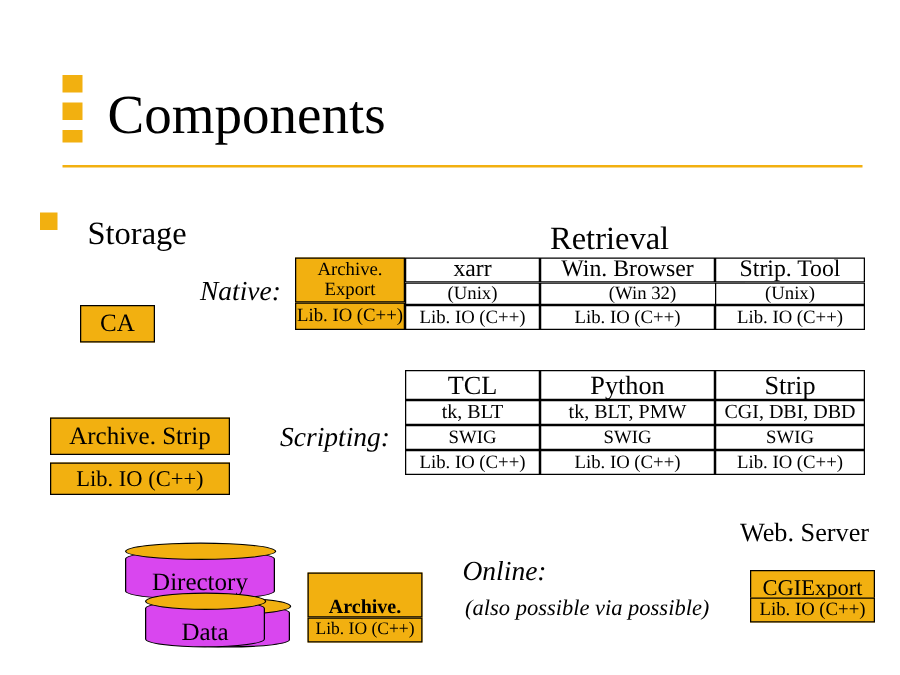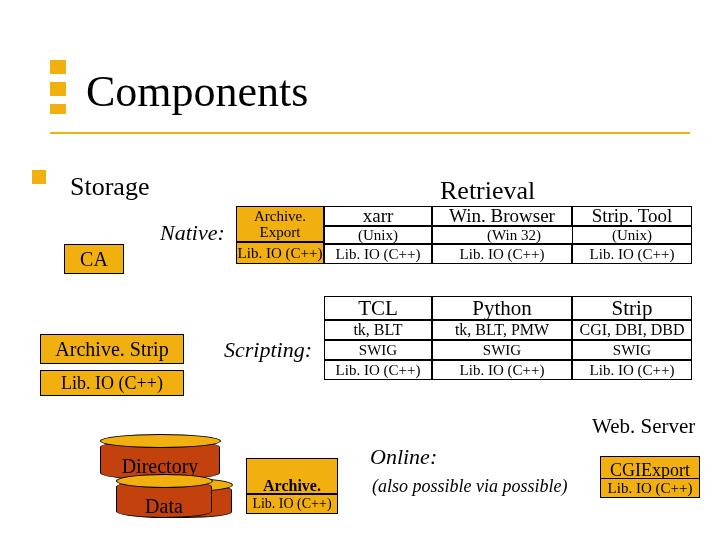--- a/index.html
+++ b/index.html
@@ -115,21 +115,21 @@
   .st2c { left: 432px; top: 340px; width: 140px; height: 20px; font-size:15px;}
   .st3c { left: 572px; top: 340px; width: 120px; height: 20px; font-size:15px;}
   .st1d { left: 324px; top: 360px; width: 108px; height: 20px; font-size:15px;}
   .st2d { left: 432px; top: 360px; width: 140px; height: 20px; font-size:15px;}
   .st3d { left: 572px; top: 360px; width: 120px; height: 20px; font-size:15px;}
 
   
   .cyl {
     position: absolute;
     border: 1.5px solid #000;
-    background: #c2410c;
+    background: #d946ef;
     border-radius: 50% / 18%;
   }
   .cyl .lid {
     position: absolute;
     left: -1.5px; right: -1.5px; top: -7px; height: 14px;
     border: 1.5px solid #000;
     background: #f2b010;
     border-radius: 50%;
   }
   .cyl-label {

